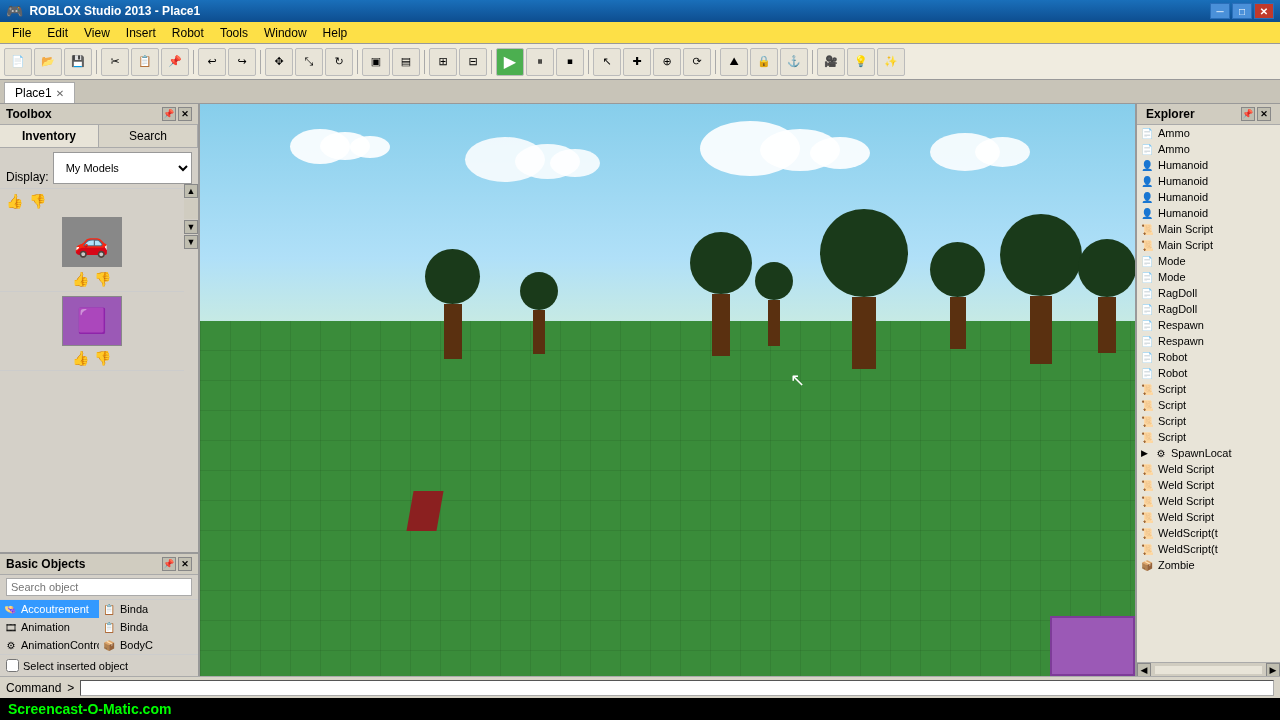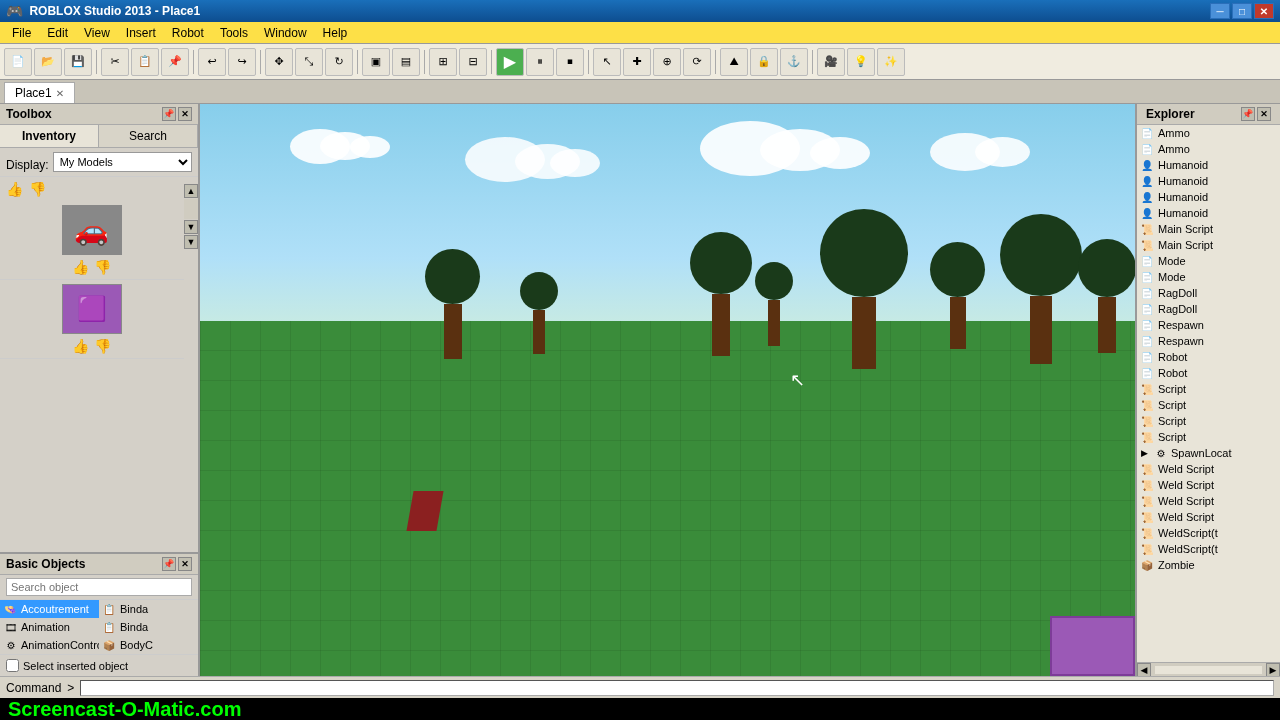--- a/index.html
+++ b/index.html
@@ -133,21 +133,21 @@
       padding: 4px 6px;
       display: flex;
       align-items: flex-end;
       gap: 4px;
       border-bottom: 1px solid #ccc;
     }
     #display-row label { font-size: 12px; }
     #display-select {
       flex: 1;
       font-size: 11px;
-      padding: 2px;
+      padding: 8px;
       background: white;
       border: 1px solid #999;
     }
 
     
     #thumbs-row {
       padding: 4px 6px;
       display: flex;
       gap: 6px;
     }
@@ -337,21 +337,21 @@
       border: 1px inset #aaa;
       padding: 1px 4px;
       background: white;
     }
 
     
     #watermark {
       height: 22px;
       background: #000000;
       color: #00ff00;
-      font-size: 20px;
+      font-size: 14px;
       font-weight: bold;
       display: flex;
       align-items: center;
       padding: 0 8px;
     }
 
     
     .scroll-btn { width: 14px; height: 14px; background: #c0beb0; border: 1px solid #888; font-size: 9px; display: flex; align-items: center; justify-content: center; cursor: pointer; flex-shrink: 0; }
 
     

